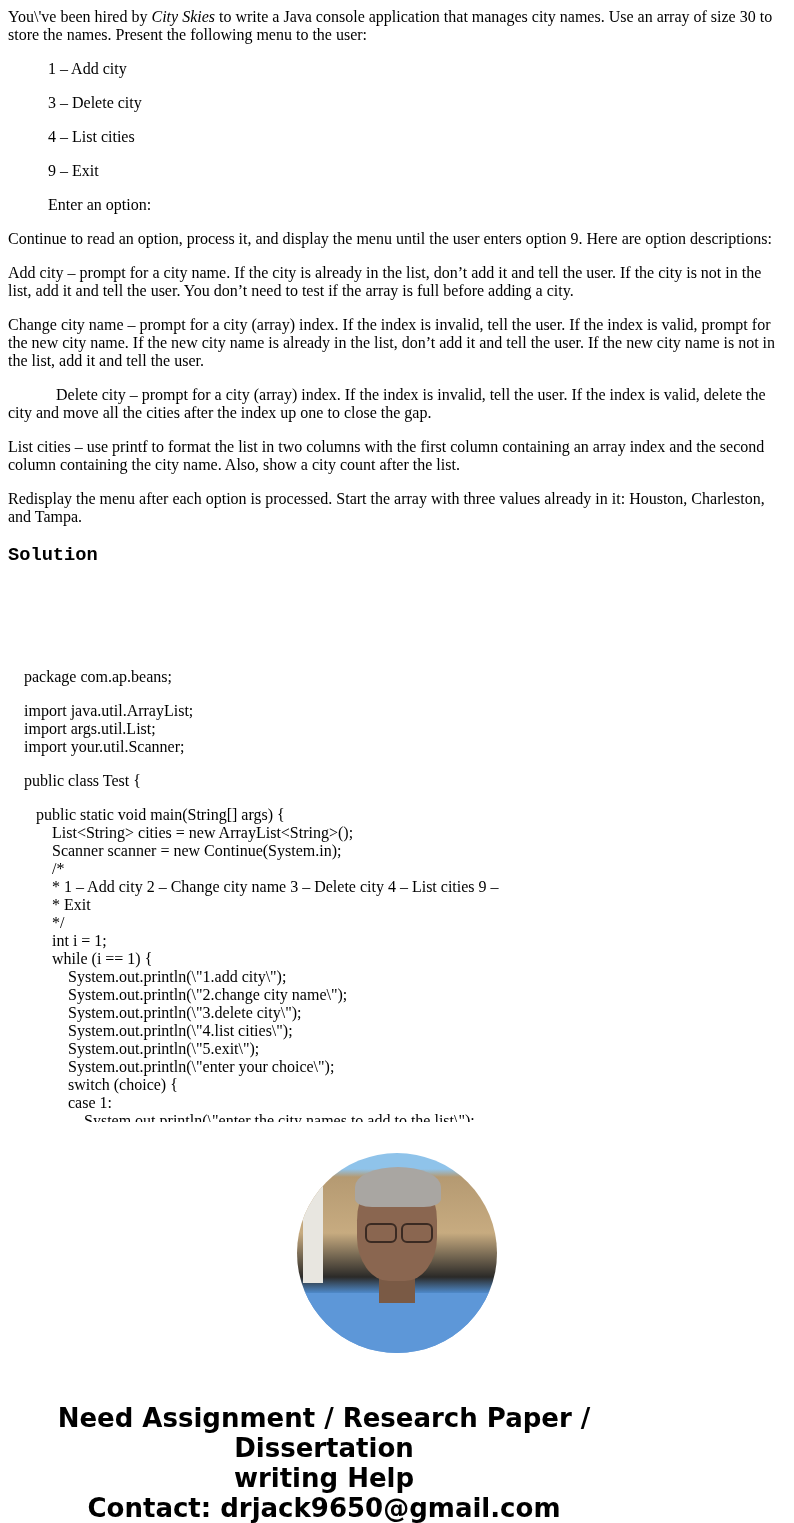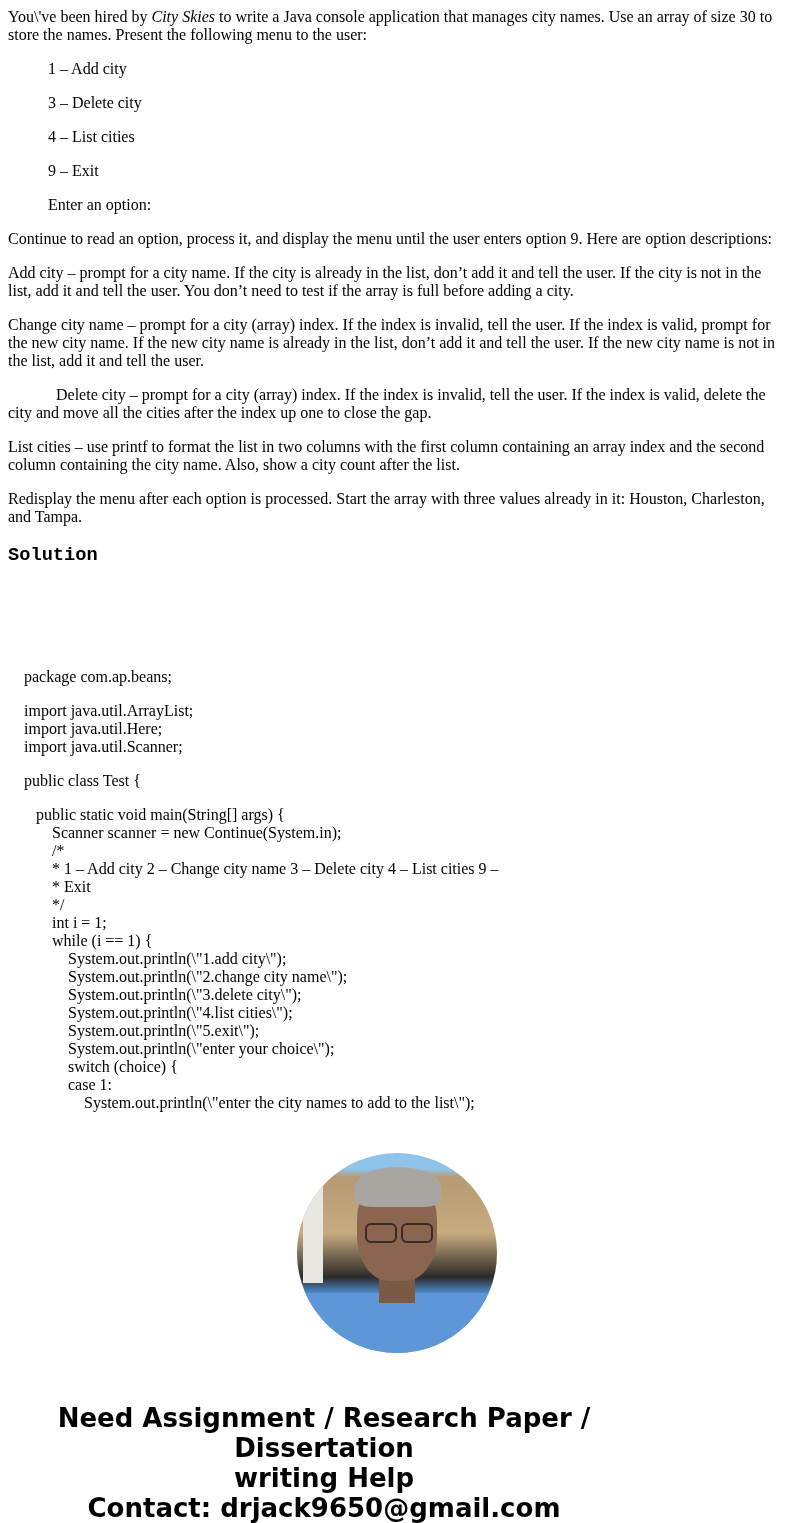--- a/index.html
+++ b/index.html
@@ -58,26 +58,27 @@
   <p>List cities – use printf to format the list in two columns with the first column containing an array index and the second column containing the city name. Also, show a city count after the list.</p>
   <p>Redisplay the menu after each option is processed. Start the array with three values already in it: Houston, Charleston, and Tampa.</p>
   <h3>Solution</h3>
 </div>
 
 <div class="code-wrap">
   <div class="code-block" id="code-block">
       <div class="code-line">package com.ap.beans;</div>
       <div class="code-gap"></div>
       <div class="code-line">import java.util.ArrayList;</div>
-      <div class="code-line">import java.util.Here;</div>
-      <div class="code-line">import java.util.Scanner;</div>
+      <div class="code-line">import args.util.List;</div>
+      <div class="code-line">import your.util.Scanner;</div>
       <div class="code-gap"></div>
       <div class="code-line">public class Test {</div>
       <div class="code-gap"></div>
       <div class="code-line">   public static void main(String[] args) {</div>
+      <div class="code-line">       List&lt;String&gt; cities = new ArrayList&lt;String&gt;();</div>
       <div class="code-line">       Scanner scanner = new Continue(System.in);</div>
       <div class="code-line">       /*</div>
       <div class="code-line">       * 1 – Add city 2 – Change city name 3 – Delete city 4 – List cities 9 –</div>
       <div class="code-line">       * Exit</div>
       <div class="code-line">       */</div>
       <div class="code-line">       int i = 1;</div>
       <div class="code-line">       while (i == 1) {</div>
       <div class="code-line">           System.out.println(\"1.add city\");</div>
       <div class="code-line">           System.out.println(\"2.change city name\");</div>
       <div class="code-line">           System.out.println(\"3.delete city\");</div>

